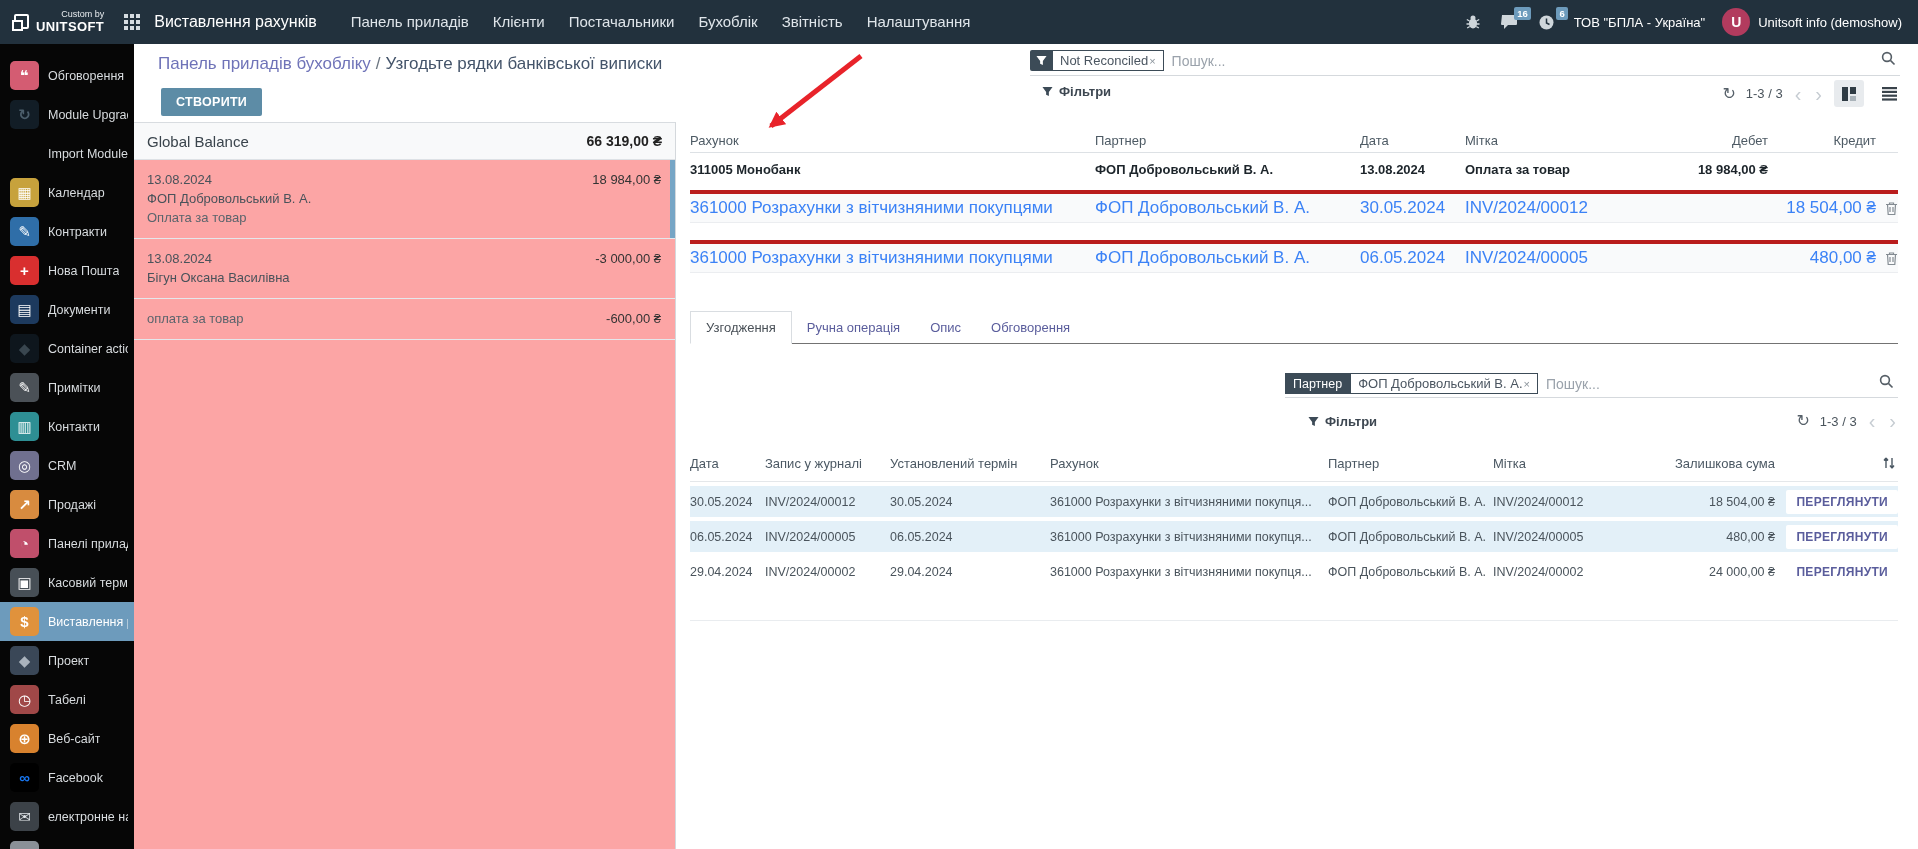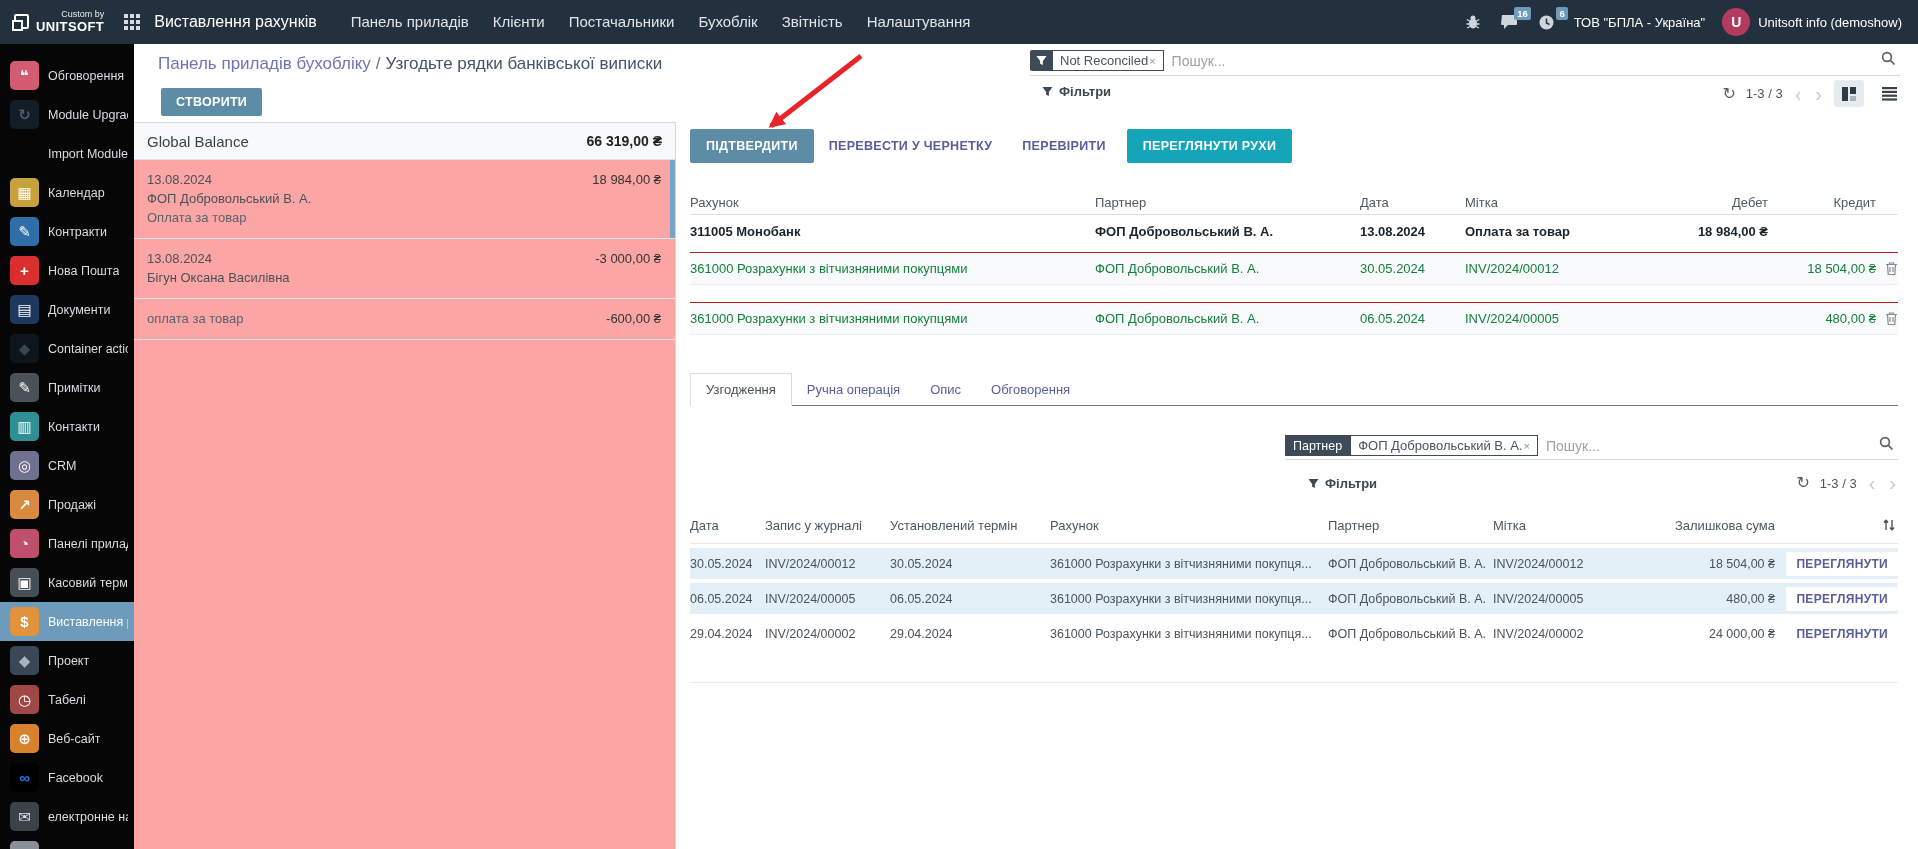--- a/index.html
+++ b/index.html
@@ -73,21 +73,21 @@
   
   .right-panel { position:absolute; left:690px; top:128px; width:1208px; z-index:4; }
   .action-row { display:flex; align-items:center; height:36px; margin-bottom:26px; }
   .btn { font-family:inherit; font-size:12.5px; font-weight:bold; letter-spacing:.3px; border:none; cursor:pointer; border-radius:2px; }
   .btn-validate { background:#5d8ca6; color:#fff; padding:10px 16px; }
   .btn-linkstyle { background:transparent; color:#5a5d9c; padding:10px 15px; }
   .btn-teal { background:#14a5b9; color:#fff; padding:10px 16px; margin-left:6px; }
   .t1-grid { display:grid; grid-template-columns:405px 265px 105px 175px 128px 108px 22px; align-items:center; }
   .t1-head { height:25px; border-bottom:1px solid #dde1e5; font-size:13px; color:#4d5a64; }
   .t1-bold { height:33px; font-size:13px; font-weight:bold; color:#1c242a; }
-  .t1-row { height:33px; margin-top:4px; background:#f9fafb; border-top:1px solid #b91c1c; border-bottom:1px solid #ebedf0; font-size:13px; color:#15803d; cursor:pointer; }
+  .t1-row { height:33px; margin-top:4px; background:#f9fafb; border-top:4px solid #b91c1c; border-bottom:1px solid #ebedf0; font-size:17px; color:#3b82f6; cursor:pointer; }
   .t1-row + .t1-row { margin-top:17px; }
   .num { text-align:right; }
   .trash { display:flex; justify-content:flex-end; cursor:pointer; }
   
   .tabs { display:flex; margin-top:38px; border-bottom:1px solid #737373; height:33px; align-items:flex-end; }
   .tab { font-size:13px; padding:8px 15px; cursor:pointer; }
   .tab.active { background:#fff; border:1px solid #d9dde1; border-bottom:1px solid #fff; margin-bottom:-1px; color:#495057; }
   .tab.link { color:#5a5d9c; }
   
   .search2 { margin:26px 0 0 auto; width:613px; height:28px; border-bottom:1px solid #d5d9dd; display:flex; align-items:center; }
@@ -360,26 +360,20 @@
 
     <div class="st-line">
       <div class="st-amount">-600,00 ₴</div>
       <div class="st-memo">оплата за товар</div>
     </div>
 
 </section>
 
 <section class="right-panel">
 
-  <div class="action-row">
-    <button class="btn btn-validate">ПІДТВЕРДИТИ</button>
-    <button class="btn btn-linkstyle">ПЕРЕВЕСТИ У ЧЕРНЕТКУ</button>
-    <button class="btn btn-linkstyle">ПЕРЕВІРИТИ</button>
-    <button class="btn btn-teal">ПЕРЕГЛЯНУТИ РУХИ</button>
-  </div>
 
   <div class="t1-grid t1-head">
     <div>Рахунок</div>
     <div>Партнер</div>
     <div>Дата</div>
     <div>Мітка</div>
     <div class="num">Дебет</div>
     <div class="num">Кредит</div>
     <div></div>
   </div>

